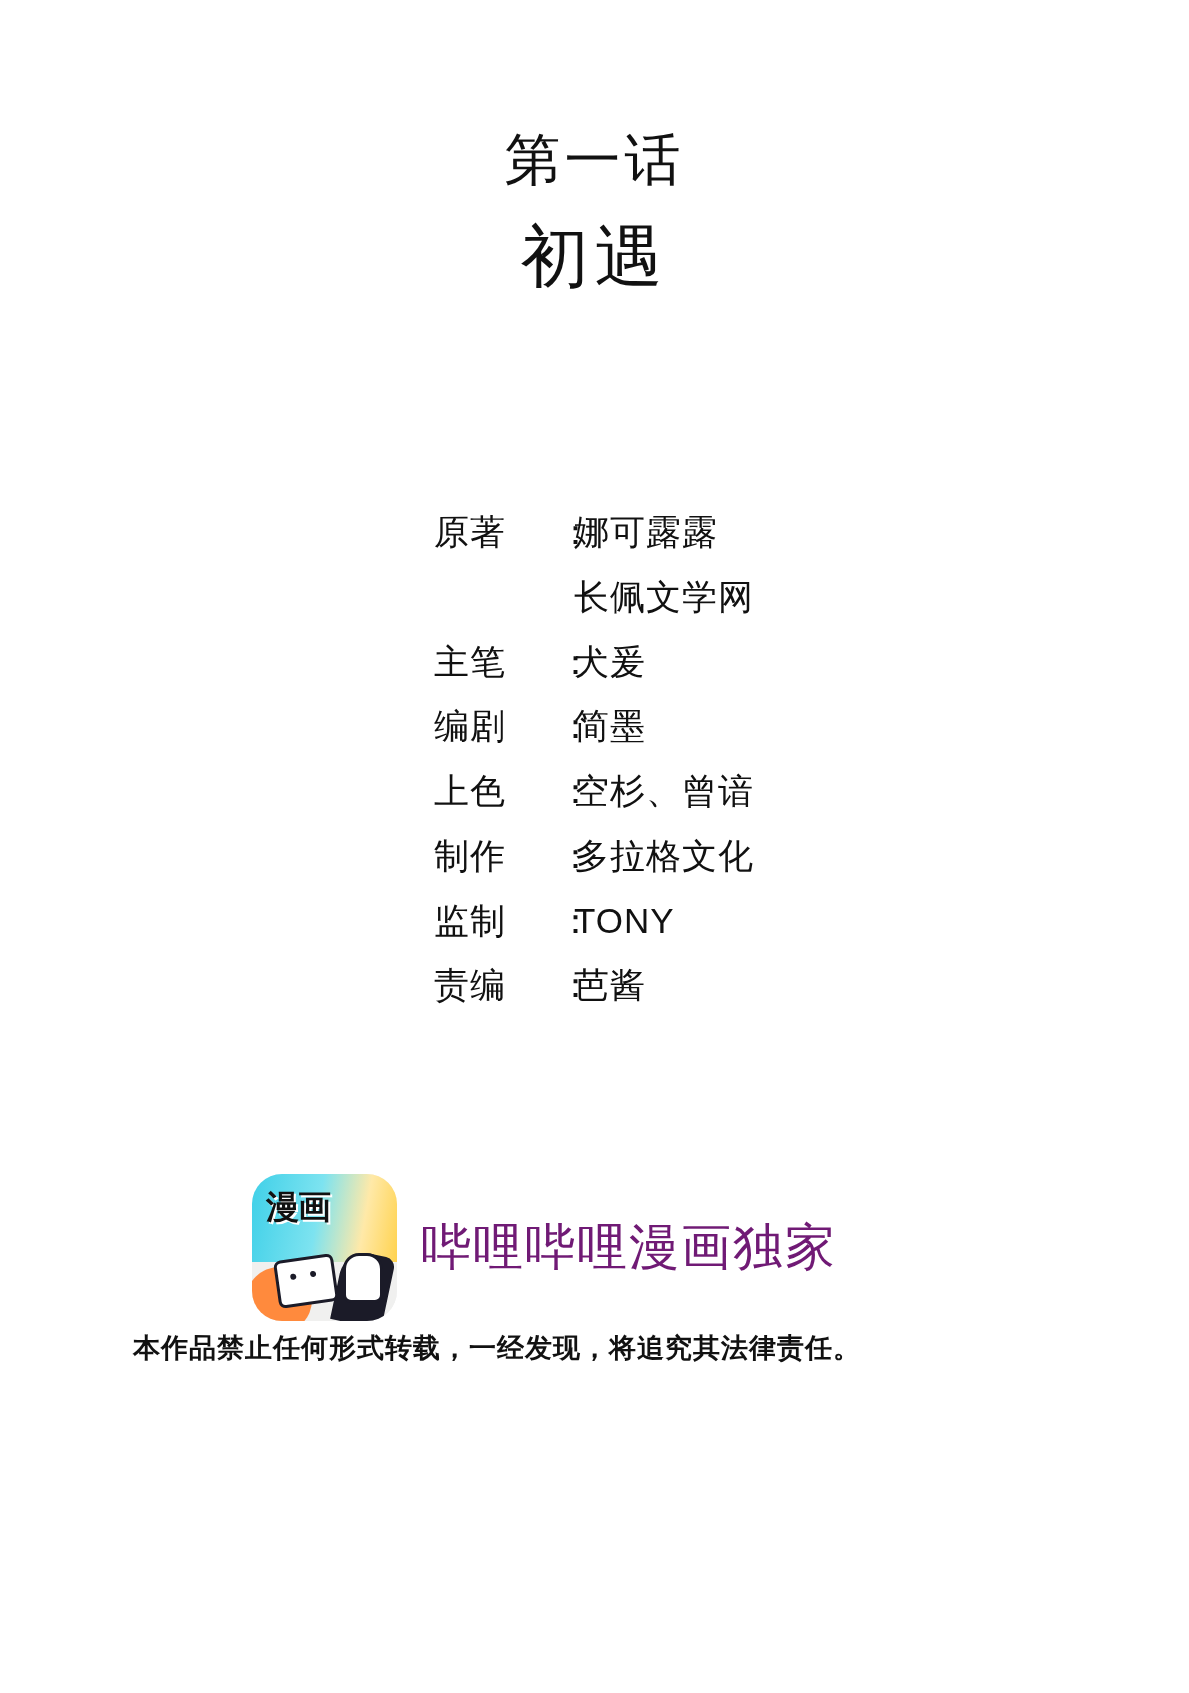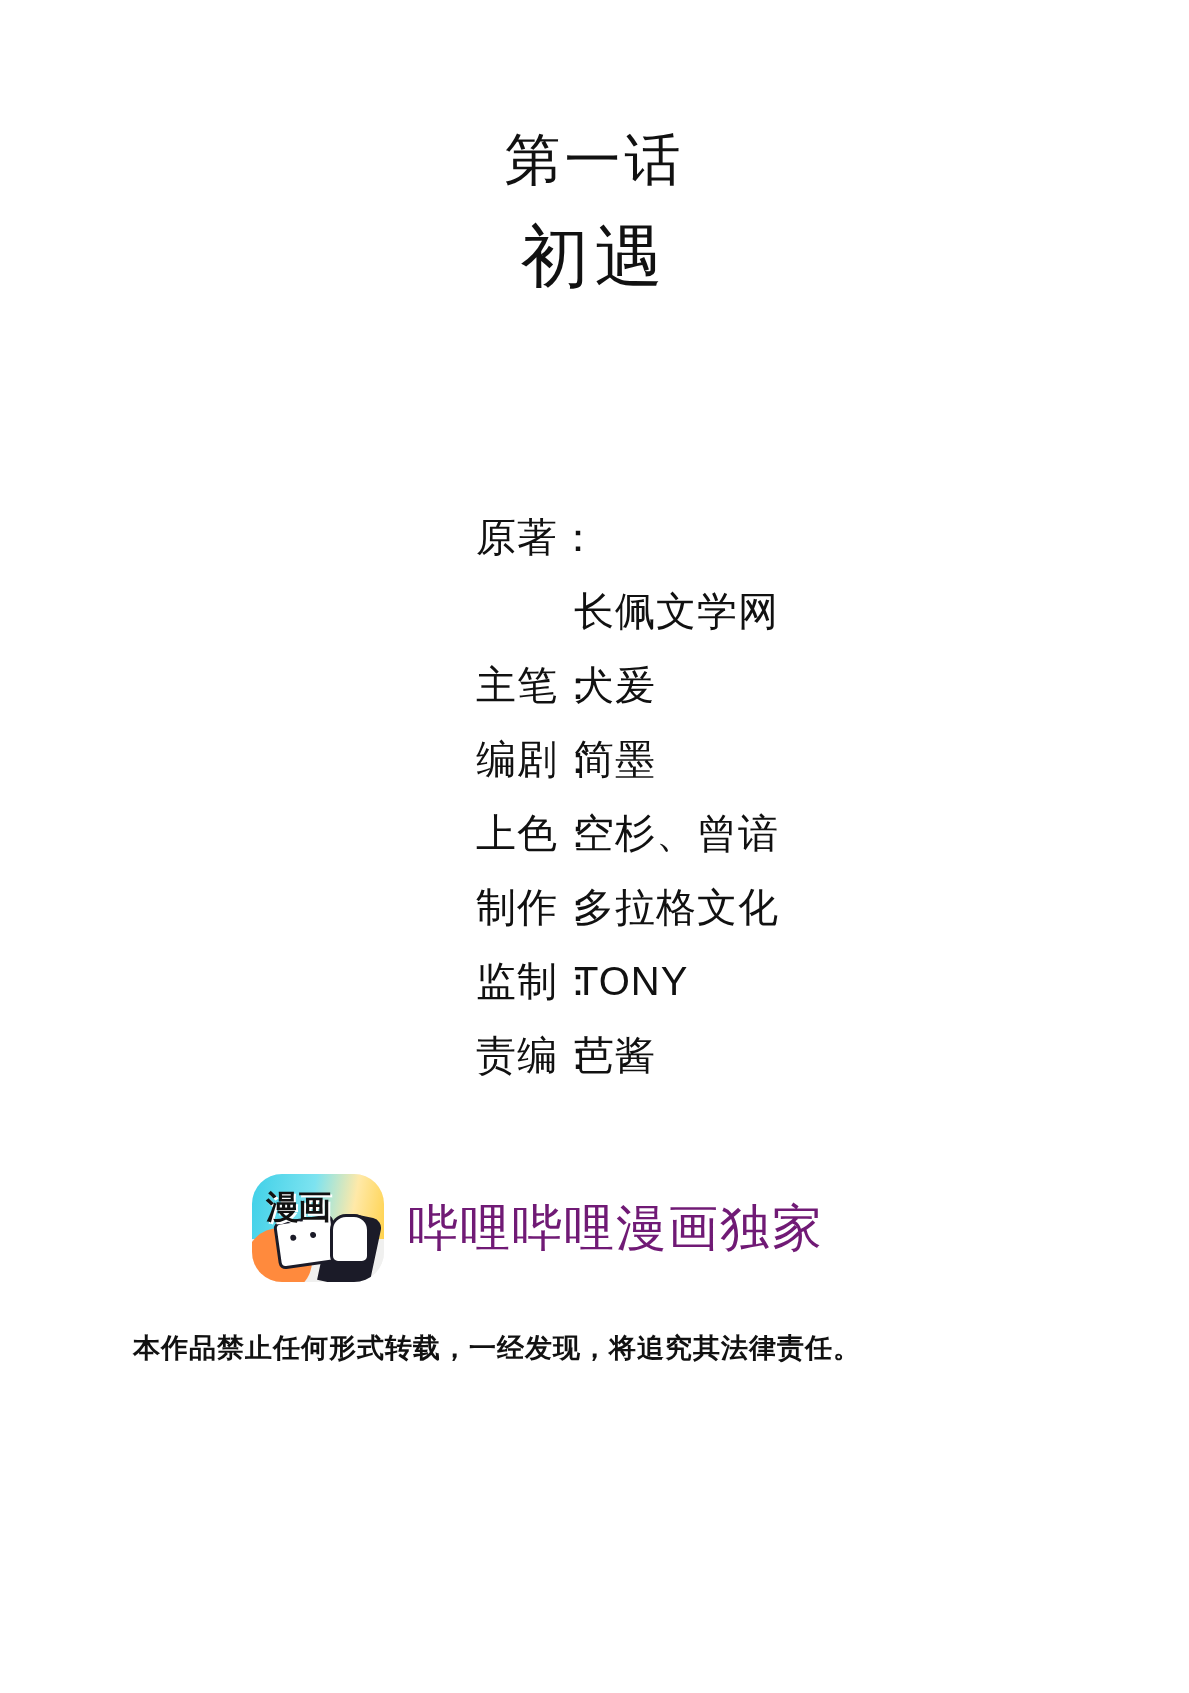--- a/index.html
+++ b/index.html
@@ -50,26 +50,25 @@
   
   .credits {
     position: absolute;
     top: 500px;
     left: 434px;
     width: 600px;
   }
   .credit-row {
     display: flex;
     align-items: baseline;
-    font-size: 40px;
+    font-size: 35px;
     line-height: 1.85;
     color: #111111;
     letter-spacing: 1px;
     white-space: nowrap;
-    text-align: right;
   }
   .credit-label {
     min-width: 124px;
     display: inline-block;
   }
   .credit-sep {
     display: inline-block;
     width: 16px;
   }
   .credit-value {
@@ -85,26 +84,27 @@
   
   .brand-row {
     position: absolute;
     top: 1174px;
     left: 252px;
     display: flex;
     align-items: center;
   }
   .brand-logo {
     width: 132px;
-    height: 108px;
+    height: 147px;
     border-radius: 30px;
     position: relative;
     overflow: hidden;
     background: #f5f5f5;
     flex: 0 0 auto;
+    padding-left: 13px;
   }
   .brand-logo .sky {
     position: absolute;
     left: 0; top: 0; right: 0; height: 62%;
     background: linear-gradient(100deg, #3fd0e8 0%, #7de3f0 45%, #ffe9a8 75%, #ffd24d 100%);
   }
   .brand-logo .ground {
     position: absolute;
     left: 0; right: 0; bottom: 0; height: 40%;
     background: #f0f0ef;
@@ -191,20 +191,21 @@
 
   <div class="title-block">
     <div class="chapter-number">第一话</div>
     <div class="chapter-title">初遇</div>
   </div>
 
   <div class="credits">
     <div class="credit-row">
       <span class="credit-label">原著</span>
       <span class="credit-sep">：</span>
+      <span class="credit-value">娜可露露</span>
     </div>
     <div class="credit-row continuation">
       <span class="credit-label">原著</span>
       <span class="credit-sep">：</span>
       <span class="credit-value">长佩文学网</span>
     </div>
     <div class="credit-row">
       <span class="credit-label">主笔</span>
       <span class="credit-sep">：</span>
       <span class="credit-value">犬爰</span>

